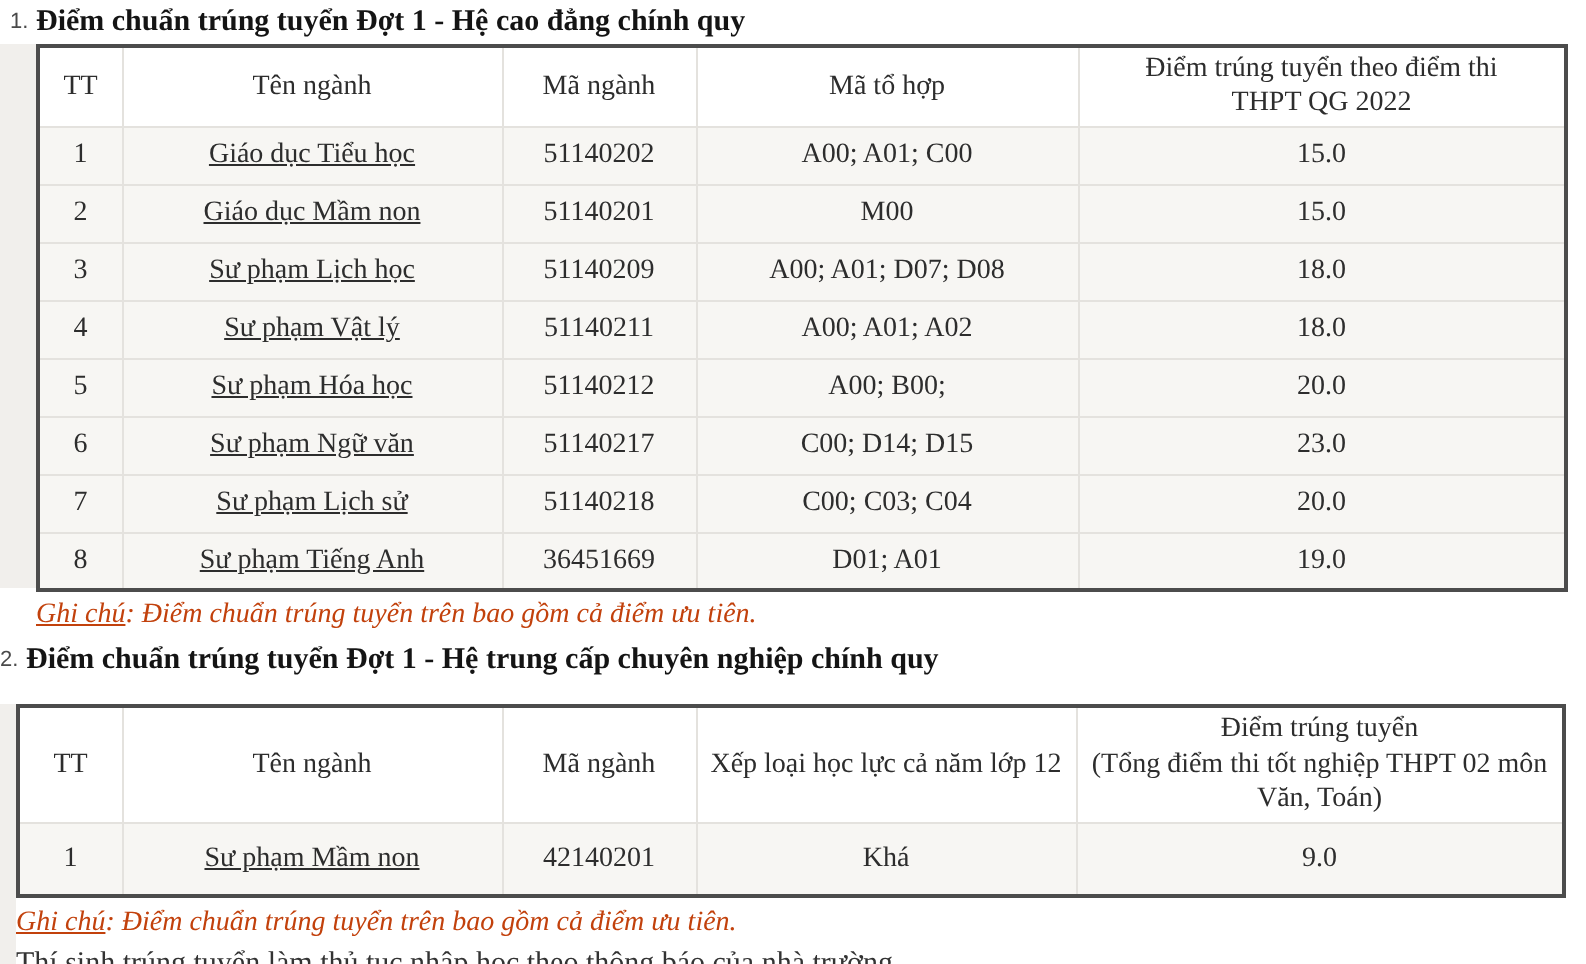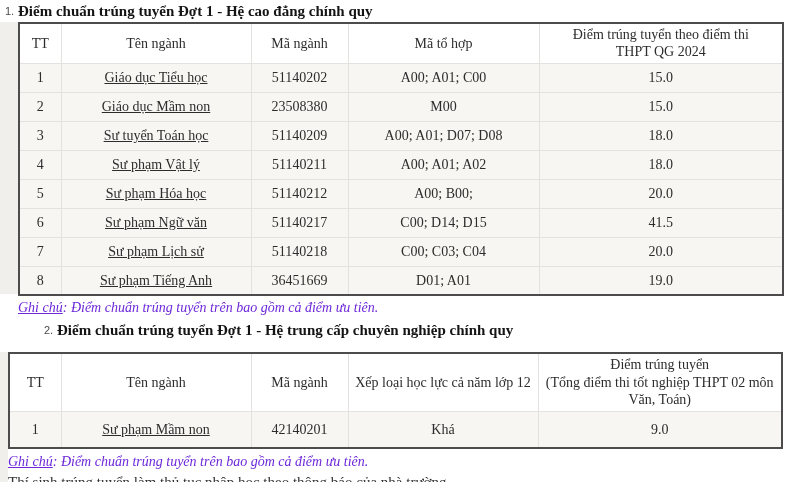--- a/index.html
+++ b/index.html
@@ -12,21 +12,21 @@
   .side-strip { position:absolute; background:#f1efec; }
   #strip1 { left:0; top:22px; width:18px; height:272px; }
   #strip2 { left:0; top:352px; width:8px;  height:130px; }
 
   .sec-title { position:absolute; font-weight:bold; font-size:15px; color:#141414; white-space:nowrap; }
   .sec-title .num {
     font-family:"Liberation Sans","DejaVu Sans",sans-serif; font-weight:400;
     font-size:11px; color:#4a4a4a; display:inline-block; width:13px; vertical-align:1px;
   }
   #title1 { left:5px; top:3px; }
-  #title2 { left:0;   top:322px;padding-left:44px; }
+  #title2 { left:0;   top:322px; }
 
   table.tbl {
     position:absolute; border-collapse:collapse; table-layout:fixed;
     background:#fff; font-size:14px; color:#2d2d2d;
     border:2px solid #4c4c4c;
   }
   table.tbl th, table.tbl td {
     border:1px solid #e4e2de; vertical-align:middle; text-align:center;
     padding:0 4px; font-weight:normal; overflow:hidden; line-height:1.25;
   }
@@ -40,21 +40,21 @@
   th .subcap   { display:inline-block; max-width:235px; }
   th .capline  { display:block; }
 
   #table1 { left:18px; top:22px; width:764px; }
   #table1 thead tr { height:40px; }
   #table1 tbody tr { height:29px; }
   #table2 { left:8px; top:352px; width:773px; }
   #table2 thead tr { height:58px; }
   #table2 tbody tr { height:37px; }
 
-  .note { position:absolute; font-style:italic; font-size:14px; color:#6d28d9; white-space:nowrap; }
+  .note { position:absolute; font-style:italic; font-size:14px; color:#c2410c; white-space:nowrap; }
   .note .lbl { text-decoration:underline; }
   #note1 { left:18px; top:300px; }
   #note2 { left:8px;  top:454px; }
 
   #clipped-line { position:absolute; left:8px; top:474px; font-size:15px; color:#333; white-space:nowrap; }
 </style>
 </head>
 <body>
 
 <div class="page">
@@ -73,41 +73,41 @@
         <col style="width:97px">
         <col style="width:191px">
         <col style="width:244px">
     </colgroup>
     <thead>
       <tr>
         <th>TT</th>
         <th>Tên ngành</th>
         <th>Mã ngành</th>
         <th>Mã tổ hợp</th>
-        <th><span class="wrapcap">Điểm trúng tuyển theo điểm thi THPT QG 2024</span></th>
+        <th><span class="wrapcap">Điểm trúng tuyển theo điểm thi THPT QG 2022</span></th>
       </tr>
     </thead>
     <tbody>
       <tr>
         <td>1</td>
         <td class="name-cell">Giáo dục Tiểu học</td>
         <td class="code-cell">51140202</td>
         <td>A00; A01; C00</td>
         <td>15.0</td>
       </tr>
       <tr>
         <td>2</td>
         <td class="name-cell">Giáo dục Mầm non</td>
-        <td class="code-cell">23508380</td>
+        <td class="code-cell">51140201</td>
         <td>M00</td>
         <td>15.0</td>
       </tr>
       <tr>
         <td>3</td>
-        <td class="name-cell">Sư tuyển Toán học</td>
+        <td class="name-cell">Sư phạm Lịch học</td>
         <td class="code-cell">51140209</td>
         <td>A00; A01; D07; D08</td>
         <td>18.0</td>
       </tr>
       <tr>
         <td>4</td>
         <td class="name-cell">Sư phạm Vật lý</td>
         <td class="code-cell">51140211</td>
         <td>A00; A01; A02</td>
         <td>18.0</td>
@@ -117,21 +117,21 @@
         <td class="name-cell">Sư phạm Hóa học</td>
         <td class="code-cell">51140212</td>
         <td>A00; B00;</td>
         <td>20.0</td>
       </tr>
       <tr>
         <td>6</td>
         <td class="name-cell">Sư phạm Ngữ văn</td>
         <td class="code-cell">51140217</td>
         <td>C00; D14; D15</td>
-        <td>41.5</td>
+        <td>23.0</td>
       </tr>
       <tr>
         <td>7</td>
         <td class="name-cell">Sư phạm Lịch sử</td>
         <td class="code-cell">51140218</td>
         <td>C00; C03; C04</td>
         <td>20.0</td>
       </tr>
       <tr>
         <td>8</td>

